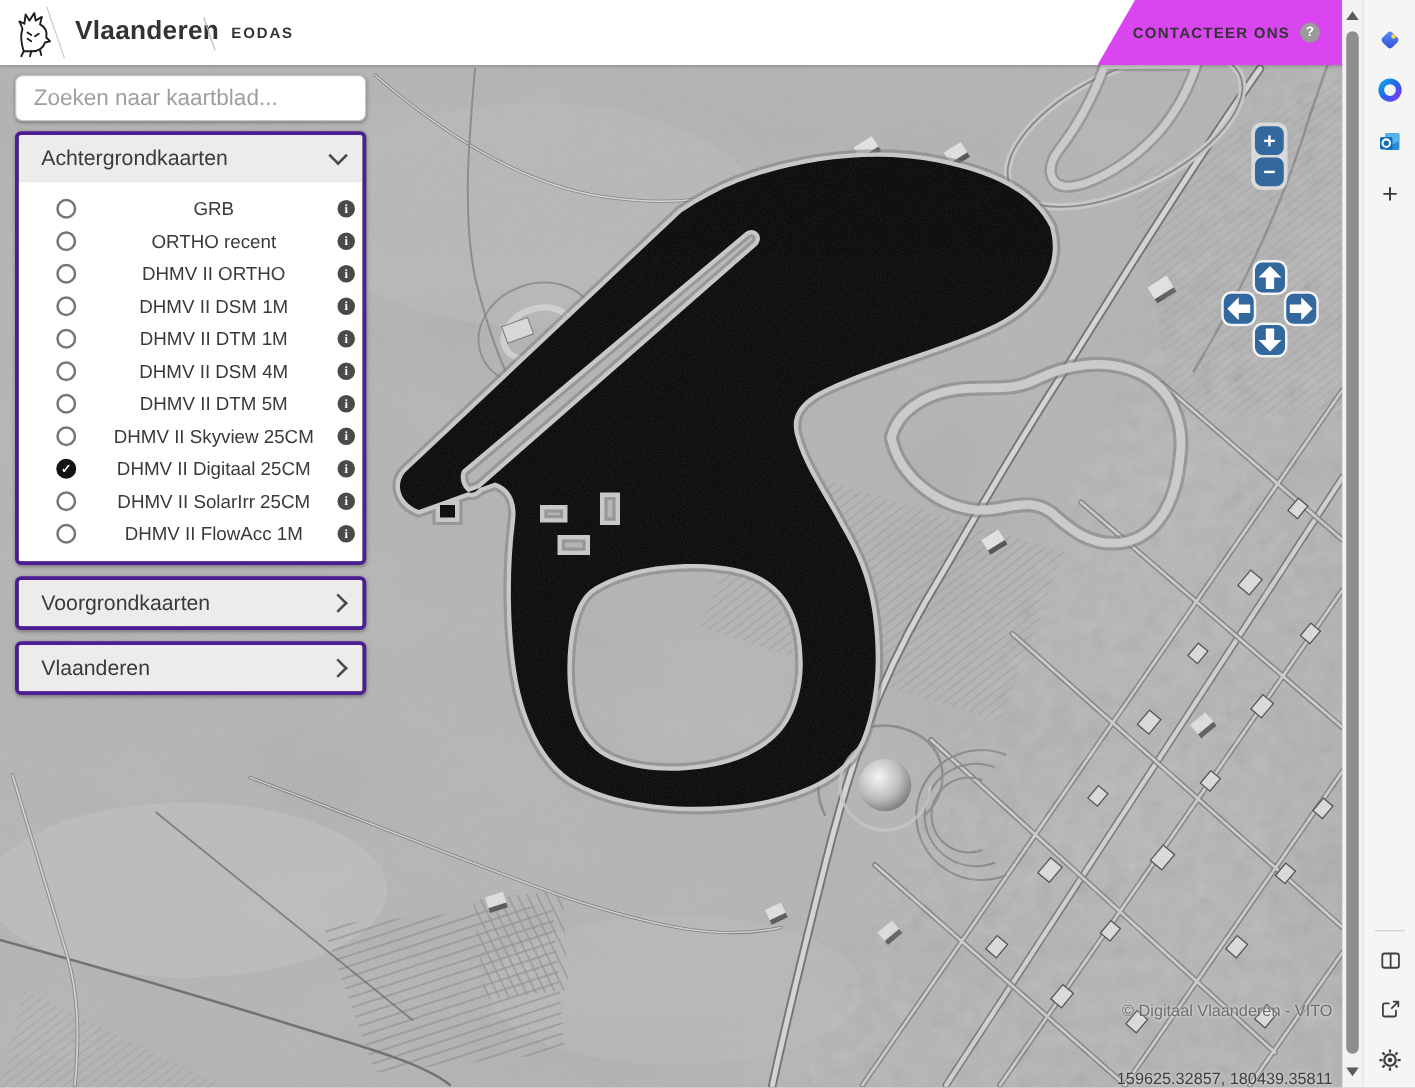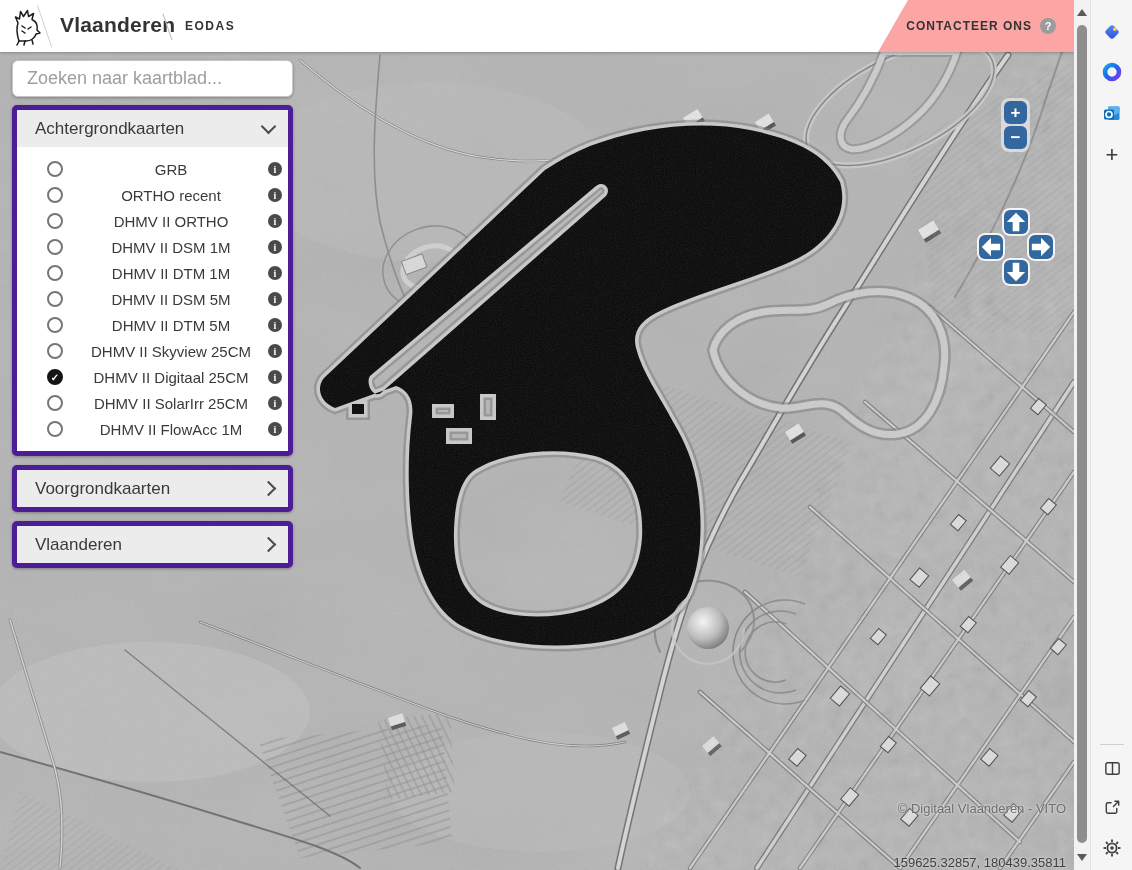--- a/index.html
+++ b/index.html
@@ -8,21 +8,21 @@
 
   
   header { position:absolute; left:0; top:0; width:1074px; height:52px; background:#fff;
            box-shadow:0 1px 3px rgba(0,0,0,.25); z-index:30; }
   .logo-box { position:absolute; left:10px; top:6px; width:32px; height:40px; }
   .diag { position:absolute; width:1px; background:#cfcfcf; }
   .diag.d1 { left:44px; top:4px; height:44px; transform:rotate(-19deg); }
   .diag.d2 { left:167px; top:13px; height:28px; transform:rotate(-19deg); background:#bdbdbd; }
   .brand { position:absolute; left:60px; top:13px; font-size:21px; font-weight:bold; color:#333; letter-spacing:.2px; }
   .appname { position:absolute; left:185px; top:19px; font-size:12px; font-weight:bold; color:#333; letter-spacing:1.5px; }
-  .contact-area { position:absolute; right:0; top:0; width:196px; height:52px; background:#fca5a5;
+  .contact-area { position:absolute; right:0; top:0; width:196px; height:52px; background:#d946ef;
                   clip-path:polygon(30px 0, 100% 0, 100% 100%, 0 100%);
                   display:flex; align-items:center; justify-content:flex-end; gap:8px; padding-right:18px; box-sizing:border-box; }
   .contact-label { font-size:12px; font-weight:bold; color:#333; letter-spacing:1px; cursor:pointer; }
   .help-badge { width:16px; height:16px; border-radius:50%; background:#9b9b9b; color:#fff; font-size:11px; font-weight:bold;
                 display:flex; align-items:center; justify-content:center; cursor:pointer; }
 
   
   .map-wrap { position:absolute; left:0; top:52px; width:1074px; height:818px; overflow:hidden; background:#b4b4b4; }
   .map-wrap svg.mapsvg { position:absolute; left:0; top:0; }
 
@@ -42,21 +42,21 @@
   .pan-left  { left:979px;  top:183px; }
   .pan-right { left:1029px; top:183px; }
   .pan-down  { left:1004px; top:208px; }
 
   
   .side-panels { position:absolute; left:12px; top:8px; width:281px; }
   .search-box { width:281px; height:37px; box-sizing:border-box; border:1px solid #c6c6c6; border-radius:6px; background:#fff;
                 padding:0 14px; font-size:18px; color:#3c3c3c; margin-bottom:8px; display:block;
                 box-shadow:0 1px 3px rgba(0,0,0,.3); font-family:"Liberation Sans",sans-serif; outline:none; }
   .search-box::placeholder { color:#9e9e9e; }
-  .panel { border:5px solid #4c1d95; border-radius:5px; overflow:hidden; box-shadow:0 1px 3px rgba(0,0,0,.3); margin-bottom:9px; background:#737373; }
+  .panel { border:3px solid #4c1d95; border-radius:5px; overflow:hidden; box-shadow:0 1px 3px rgba(0,0,0,.3); margin-bottom:9px; background:#737373; }
   .panel-header { height:37px; background:#ececec; display:flex; align-items:center; justify-content:space-between;
                   padding:0 14px 0 18px; cursor:pointer; }
   .panel-header .ph-label { font-size:17px; color:#3a3a3a; }
   .chev { display:inline-block; width:9px; height:9px; border-right:2.5px solid #4a4a4a; border-bottom:2.5px solid #4a4a4a; }
   .chev.down { transform:rotate(45deg); margin-top:-4px; }
   .chev.right { transform:rotate(-45deg); }
   .layer-list { background:#fff; padding:9px 0 9px 0; }
   .layer-row { height:26px; display:flex; align-items:center; padding:0 6px 0 30px; cursor:pointer; }
   .radio { width:16px; height:16px; border:2px solid #767676; border-radius:50%; box-sizing:border-box; flex:0 0 auto;
            display:flex; align-items:center; justify-content:center; background:#fff; font-size:10px; color:#fff; }
@@ -363,21 +363,21 @@
               <span class="layer-label">DHMV II DSM 1M</span>
               <span class="info-icon">i</span>
             </div>
             <div class="layer-row">
               <span class="radio"></span>
               <span class="layer-label">DHMV II DTM 1M</span>
               <span class="info-icon">i</span>
             </div>
             <div class="layer-row">
               <span class="radio"></span>
-              <span class="layer-label">DHMV II DSM 5M</span>
+              <span class="layer-label">DHMV II DSM 4M</span>
               <span class="info-icon">i</span>
             </div>
             <div class="layer-row">
               <span class="radio"></span>
               <span class="layer-label">DHMV II DTM 5M</span>
               <span class="info-icon">i</span>
             </div>
             <div class="layer-row">
               <span class="radio"></span>
               <span class="layer-label">DHMV II Skyview 25CM</span>

